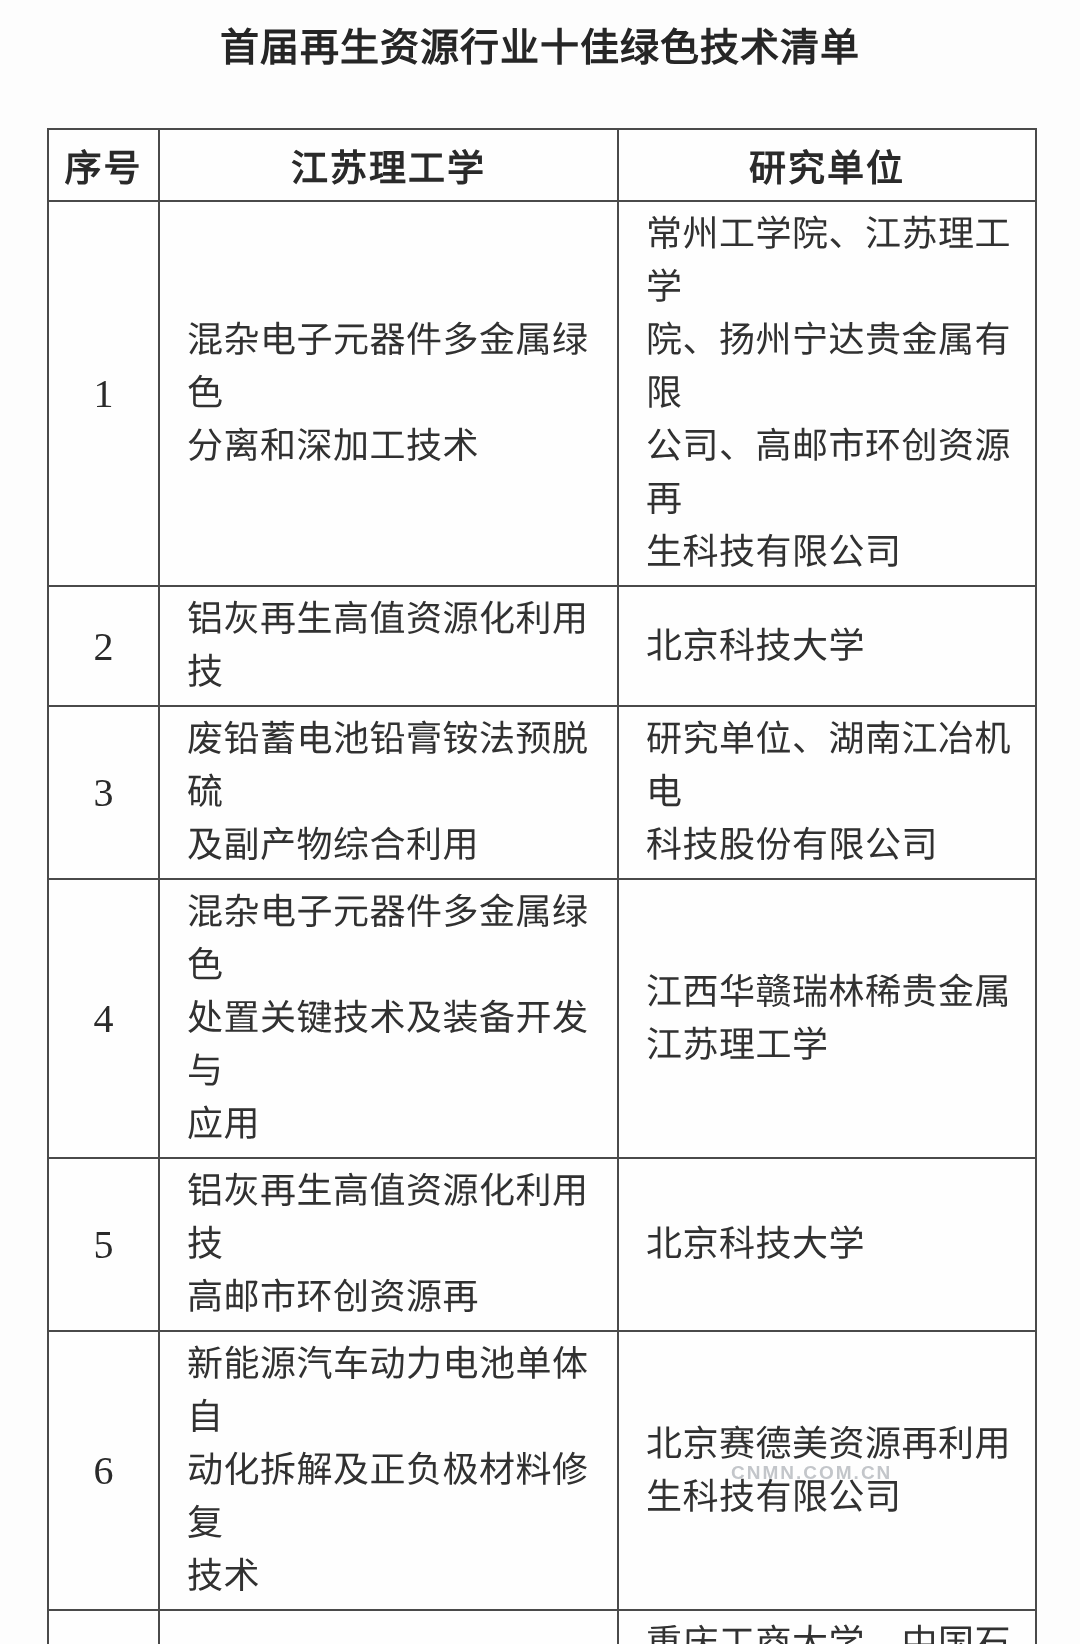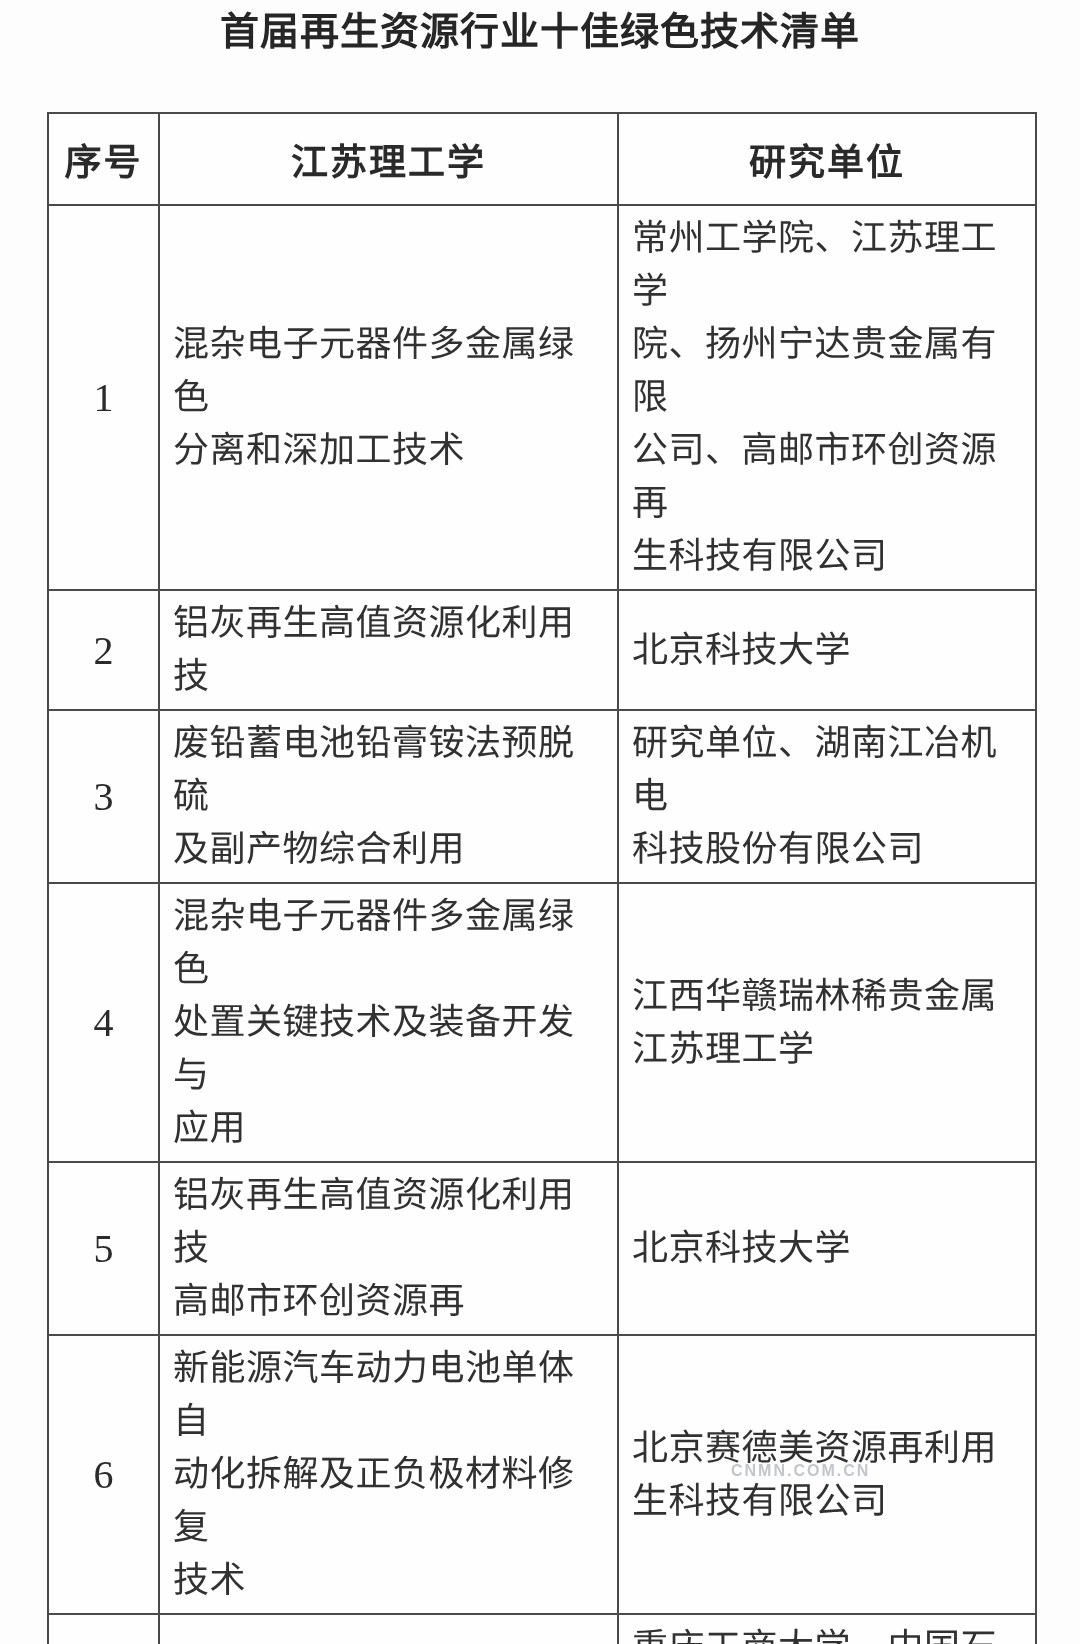--- a/index.html
+++ b/index.html
@@ -6,20 +6,21 @@
   html, body { background: #fdfdfd; }
   body {
     width: 1080px;
     height: 1644px;
     position: relative;
     overflow: hidden;
     font-family: "Liberation Serif", "DejaVu Serif", serif;
     color: #2e2e2e;
   }
   .doc-title {
+    padding-top: 16px;
     text-align: center;
     font-family: "Liberation Sans", "DejaVu Sans", sans-serif;
     font-size: 39px;
     font-weight: 700;
     letter-spacing: 1px;
     color: #262626;
   }
   table.tech-table {
     border-collapse: collapse;
     table-layout: fixed;
@@ -28,57 +29,57 @@
     background: #fefefe;
   }
   .tech-table th, .tech-table td {
     border: 2px solid #4a4a4a;
     vertical-align: middle;
   }
   .col-no   { width: 111px; }
   .col-proj { width: 459px; }
   .col-unit { width: 418px; }
   .tech-table thead th {
-    height: 92px;
+    height: 72px;
     font-size: 37px;
     font-weight: 700;
     text-align: center;
     letter-spacing: 2px;
     color: #2a2a2a;
   }
   td.cell-no {
     text-align: center;
     font-size: 40px;
     color: #2a2a2a;
   }
   td.cell-text {
     font-size: 36px;
     line-height: 53px;
-    padding: 6px 8px 6px 13px;
+    padding: 6px 8px 6px 27px;
     white-space: pre-line;
     letter-spacing: 0.5px;
     color: #313131;
   }
   
   tbody tr:nth-child(1)  { height: 224px; }
   tbody tr:nth-child(2)  { height: 86px;  }
   tbody tr:nth-child(3)  { height: 121px; }
   tbody tr:nth-child(4)  { height: 163px; }
   tbody tr:nth-child(5)  { height: 125px; }
   tbody tr:nth-child(6)  { height: 167px; }
   tbody tr:nth-child(7)  { height: 110px; }
   tbody tr:nth-child(8)  { height: 165px; }
   tbody tr:nth-child(9)  { height: 164px; }
   tbody tr:nth-child(10) { height: 111px; }
   .watermark {
     position: absolute;
     left: 731px;
     top: 1462px;
     font-family: "Liberation Sans", "DejaVu Sans", sans-serif;
-    font-size: 16px;
+    font-size: 19px;
     font-weight: 700;
     letter-spacing: 2px;
     color: #c3c6ca;
   }
 </style>
 </head>
 <body>
 
 <h1 class="doc-title">首届再生资源行业十佳绿色技术清单</h1>
 

